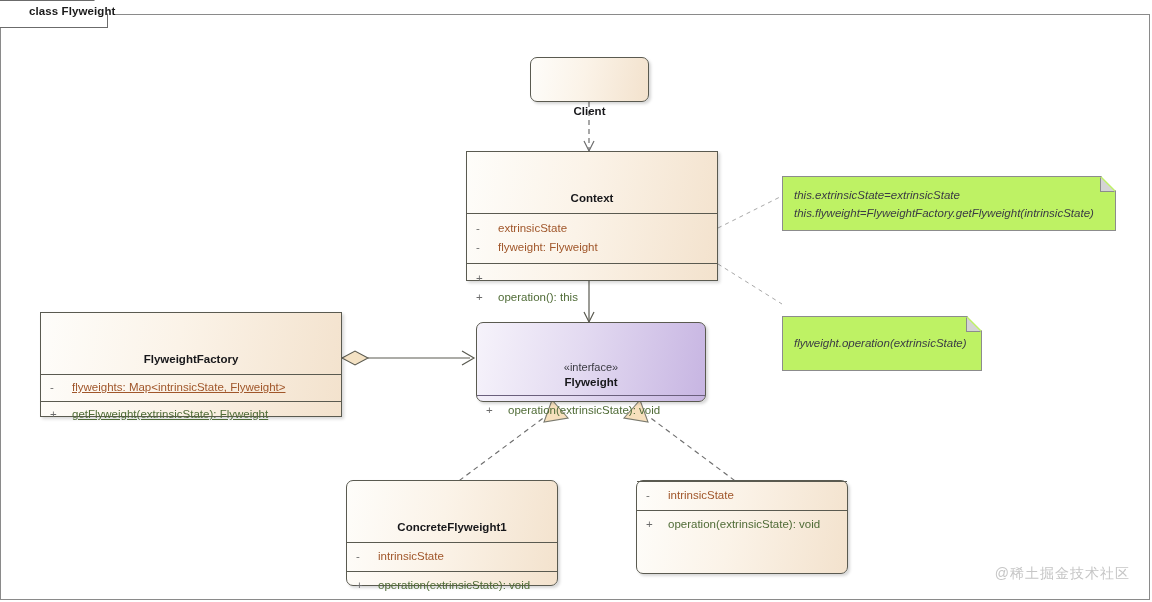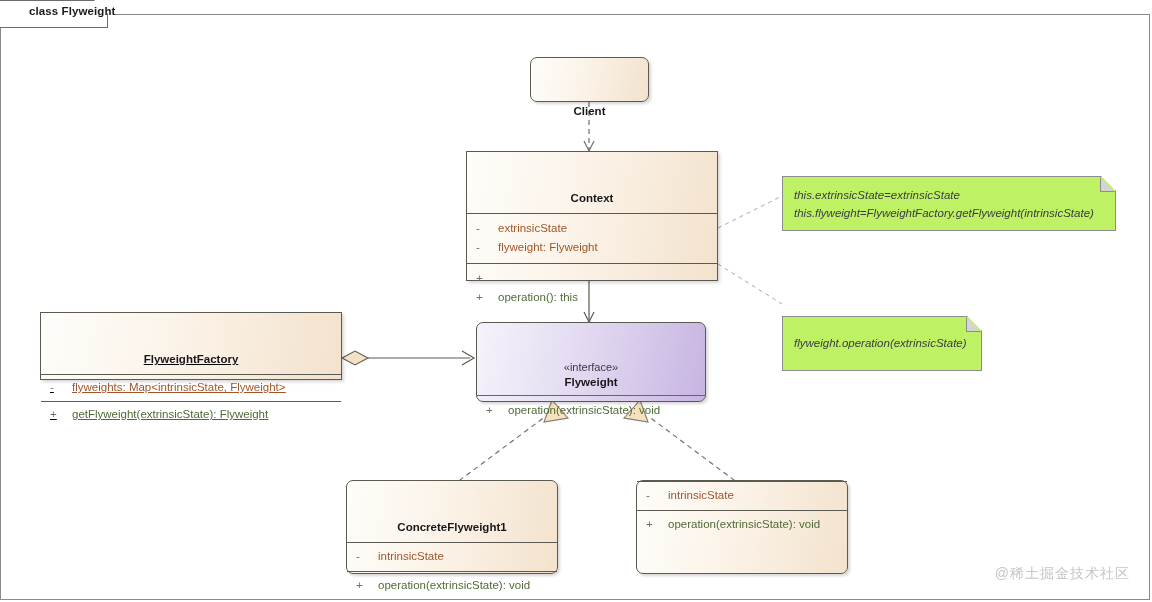--- a/index.html
+++ b/index.html
@@ -251,21 +251,21 @@
       <div class="uml-member">
         <span class="vis">+</span>
       </div>
       <div class="uml-member">
         <span class="vis">+</span>
         <span class="member-text oper">operation(): this</span>
       </div>
     </div>
   </div>
 
-  <div class="uml-box beige" style="left:40px; top:312px; width:302px; height:68px;text-decoration:underline;">
+  <div class="uml-box beige" style="left:40px; top:312px; width:302px; height:105px;">
     <div class="uml-title">
       <span class="uml-name-line">FlyweightFactory</span>
     </div>
     <div class="uml-sep"></div>
     <div class="uml-compartment" style="padding:3px 0 4px 0;">
       <div class="uml-member">
         <span class="vis">-</span>
         <span class="member-text attr underline">flyweights: Map&lt;intrinsicState, Flyweight&gt;</span>
       </div>
     </div>
@@ -285,21 +285,21 @@
     </div>
     <div class="uml-sep" style="background:#6a5f7c;"></div>
     <div class="uml-compartment" style="padding:5px 0 5px 0;">
       <div class="uml-member">
         <span class="vis">+</span>
         <span class="member-text oper">operation(extrinsicState): void</span>
       </div>
     </div>
   </div>
 
-  <div class="uml-box rounded beige" style="left:346px; top:480px; width:212px; height:94px;">
+  <div class="uml-box rounded beige" style="left:346px; top:480px; width:212px; height:106px;">
     <div class="uml-title rounded">
       <span class="uml-name-line">ConcreteFlyweight1</span>
     </div>
     <div class="uml-sep"></div>
     <div class="uml-compartment" style="padding:4px 0 5px 0;">
       <div class="uml-member">
         <span class="vis">-</span>
         <span class="member-text attr">intrinsicState</span>
       </div>
     </div>

